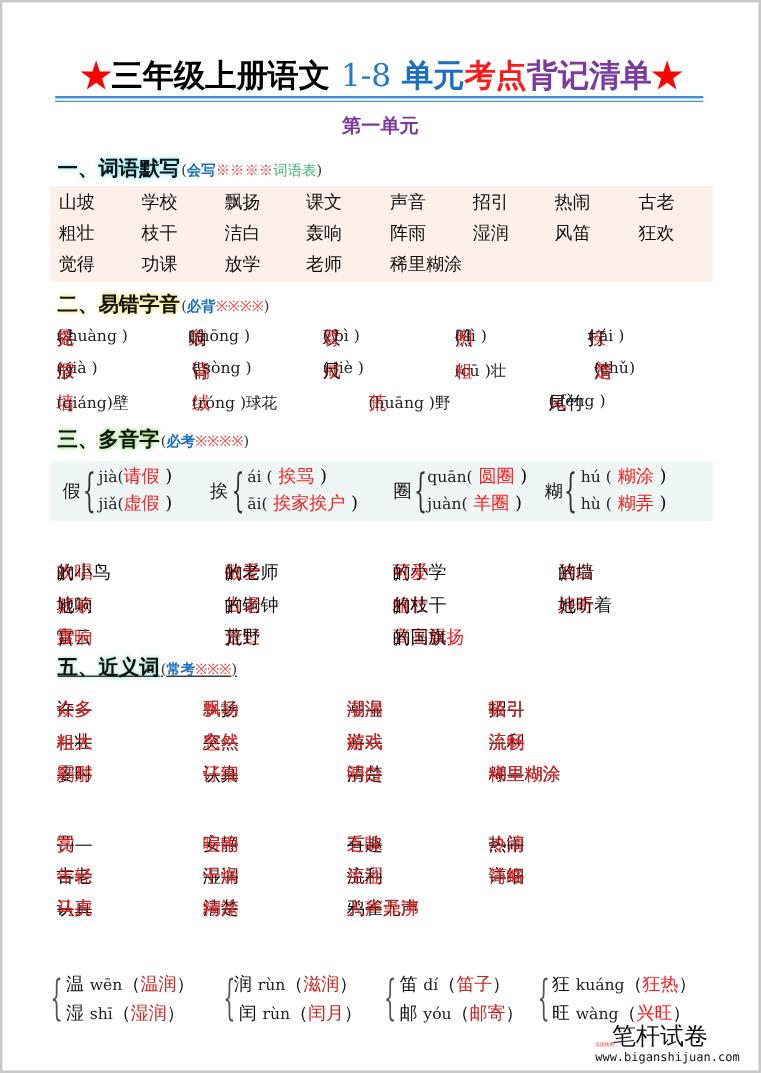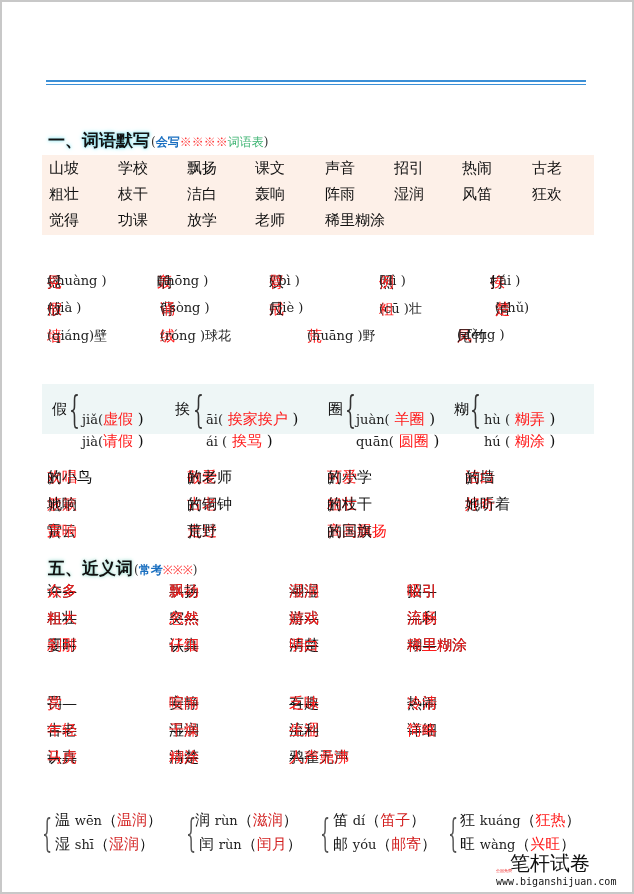--- a/index.html
+++ b/index.html
@@ -35,42 +35,48 @@
   .line span { position:absolute; top:0; white-space:nowrap; }
   .red { color:#ff1a1a; }
   .dred { color:#d21e1e; }
   .py { font-family:"DejaVu Serif", serif; font-size:13px; color:#222; }
 
   .box3 { position:absolute; left:40px; top:382px; width:552px; height:50px; background:#eef6f6; }
   .poly { position:absolute; top:0; height:50px; font-size:15px; }
   .poly .ch { position:absolute; top:16px; }
   .poly .brace { position:absolute; top:5px; font-size:38px; line-height:40px; color:#333; font-weight:100; transform:scaleX(0.45); transform-origin:left center; }
   .poly .r1, .poly .r2 { position:absolute; white-space:nowrap; }
-  .poly .r1 { top:4px;margin-top:44px; }
+  .poly .r1 { top:4px; }
   .poly .r2 { top:26px; }
 
   .sim { position:absolute; left:40px; top:806px; width:560px; height:50px; font-size:15px; }
   .sim .grp { position:absolute; top:0; height:50px; }
   .sim .brace { position:absolute; top:2px; left:0; font-size:40px; line-height:44px; color:#555; transform:scaleX(0.4); transform-origin:left center; }
   .sim .r1, .sim .r2 { position:absolute; white-space:nowrap; }
   .sim .r1 { top:3px; }
   .sim .r2 { top:27px; }
 
   .footer { position:absolute; left:0; top:869px; width:630px; text-align:center; font-size:10px; color:#555; }
   .wm-cn { position:absolute; left:508px; top:848px; font-family:"DejaVu Sans", sans-serif; font-size:20px; color:#111; letter-spacing:0px; }
   .wm-tiny { position:absolute; left:494px; top:866px; font-size:4px; color:#e33; }
   .wm-url { position:absolute; left:494px; top:874px; font-family:"DejaVu Sans Mono", monospace; font-size:10px; color:#111; }
 </style>
 </head>
 <body>
 
 <div class="page">
 
+  <div class="title">
+    <span class="star">★</span><span class="blk">三年级上册语文</span>
+    <span class="num">1-8</span>
+    <span class="blu">单元</span><span class="red">考点</span><span class="pur">背记清单</span><span class="star">★</span>
+  </div>
   <div class="title-rule" style="left:44px;width:540px;"></div>
 
+  <div class="unit">第一单元</div>
 
   <div class="sec-h" style="top:127px;">
     <span class="hl glow-cyan">一、词语默写</span><span class="note"><span>(</span><span class="b">会写</span><span class="r">※※※※</span><span class="g">词语表</span><span>)</span></span>
   </div>
   <div class="box1">
     <div class="grid-row" style="top:4px;">
       <span style="left:0">山坡</span>
       <span style="left:69px">学校</span>
       <span style="left:138px">飘扬</span>
       <span style="left:206px">课文</span>
@@ -91,20 +97,23 @@
     </div>
     <div class="grid-row" style="top:56px;">
       <span style="left:0">觉得</span>
       <span style="left:69px">功课</span>
       <span style="left:138px">放学</span>
       <span style="left:206px">老师</span>
       <span style="left:276px">稀里糊涂</span>
     </div>
   </div>
 
+  <div class="sec-h" style="top:240px;">
+    <span class="hl glow-yellow">二、易错字音</span><span class="note"><span>(</span><span class="b">必背</span><span class="r">※※※※</span><span>)</span></span>
+  </div>
   <div class="line" style="top:271px;">
     <span style="left:0">
         <span>摇</span>
         <span class="red">晃</span>
         <span class="py">( huàng )</span>
       </span>
     <span style="left:110px">
         <span class="red">轰</span>
         <span>响</span>
         <span class="py">( hōng )</span>
@@ -164,20 +173,23 @@
         <span class="red">荒</span>
         <span class="py">(huāng )野</span>
       </span>
     <span style="left:410px">
         <span class="red">凤</span>
         <span>尾竹</span>
         <span class="py">( fèng )</span>
       </span>
   </div>
 
+  <div class="sec-h" style="top:353px;">
+    <span class="hl glow-green">三、多音字</span><span class="note"><span>(</span><span class="b">必考</span><span class="r">※※※※</span><span>)</span></span>
+  </div>
   <div class="box3">
     <div class="poly" style="left:10px;">
       <span class="ch" style="left:0">假</span>
       <span class="brace" style="left:17px">{</span>
       <span class="r1" style="left:30px"><span class="py">jià(</span><span class="red">请假</span> <span>)</span></span>
       <span class="r2" style="left:30px"><span class="py">jiǎ(</span><span class="red">虚假</span> <span>)</span></span>
     </div>
     <div class="poly" style="left:133px;">
       <span class="ch" style="left:0">挨</span>
       <span class="brace" style="left:18px">{</span>
@@ -264,21 +276,21 @@
         <span>荒野</span>
       </span>
     <span style="left:280px">
         <span>（</span>
         <span class="red">高高飘扬</span>
         <span>）</span>
         <span>的国旗</span>
       </span>
   </div>
 
-  <div class="sec-h" style="top:555px;">
+  <div class="sec-h" style="top:543px;text-decoration:underline;">
     <span class="hl glow-teal">五、近义词</span><span class="note"><span>(</span><span class="b">常考</span><span class="r">※※※</span><span>)</span></span>
   </div>
   <div class="line" style="top:580px;">
     <span style="left:0">
         <span>许多</span>
         <span>——</span>
         <span class="red">众多</span>
       </span>
     <span style="left:122px">
         <span>飘扬</span>

